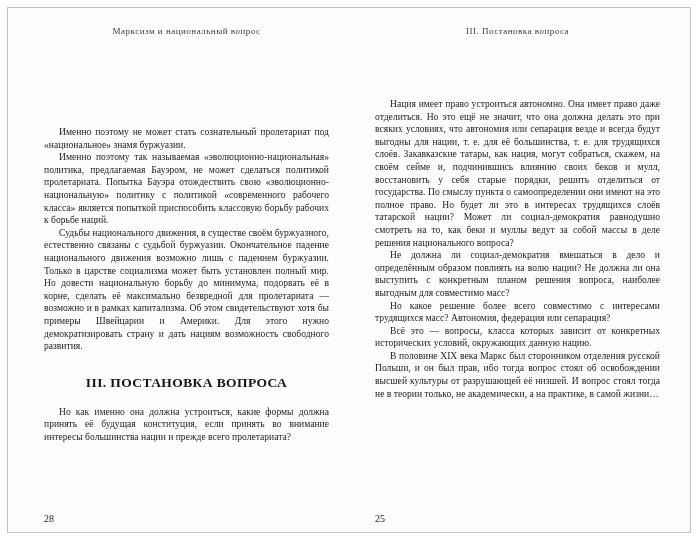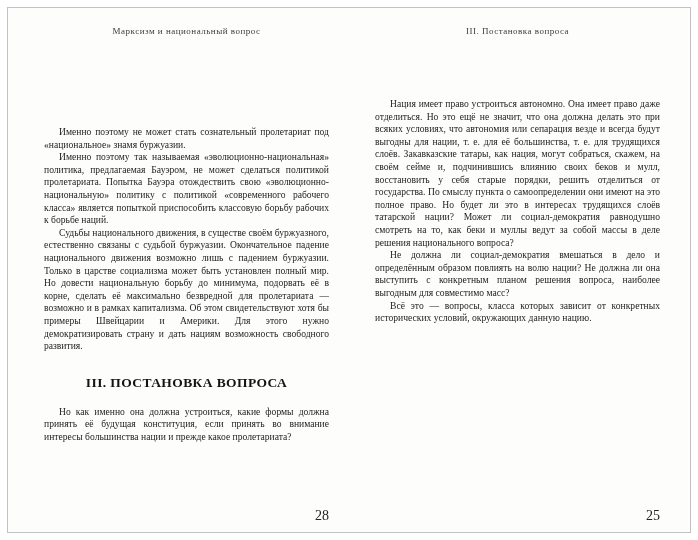--- a/index.html
+++ b/index.html
@@ -52,46 +52,48 @@
     text-indent: 0;
     font-size: 13.5px;
     font-weight: 700;
     letter-spacing: 0.4px;
     color: #141414;
     margin: 22px 0 15px 0;
     line-height: 16px;
   }
   .page-number {
     flex: 0 0 auto;
-    text-align: right;
-    font-size: 14px;
+    text-align: left;
+    font-size: 10px;
     color: #222222;
     padding-top: 6px;
   }
 </style>
 </head>
 <body>
 
 <div class="scan-frame">
 
   <section class="page left">
     <header class="running-head">Марксизм и национальный вопрос</header>
     <div class="page-body">
       <p class="para">Именно поэтому не может стать сознательный пролетариат под «национальное» знамя буржуазии.</p>
       <p class="para">Именно поэтому так называемая «эволюционно-национальная» политика, предлагаемая Бауэром, не может сделаться политикой пролетариата. Попытка Бауэра отождествить свою «эволюционно-национальную» политику с политикой «современного рабочего класса» является попыткой приспособить классовую борьбу рабочих к борьбе наций.</p>
       <p class="para">Судьбы национального движения, в существе своём буржуазного, естественно связаны с судьбой буржуазии. Окончательное падение национального движения возможно лишь с падением буржуазии. Только в царстве социализма может быть установлен полный мир. Но довести национальную борьбу до минимума, подорвать её в корне, сделать её максимально безвредной для пролетариата — возможно и в рамках капитализма. Об этом свидетельствуют хотя бы примеры Швейцарии и Америки. Для этого нужно демократизировать страну и дать нациям возможность свободного развития.</p>
       <h2 class="section-heading">III. ПОСТАНОВКА ВОПРОСА</h2>
-      <p class="para">Но как именно она должна устроиться, какие формы должна принять её будущая конституция, если принять во внимание интересы большинства нации и прежде какое пролетариата?</p>
+      <p class="para">Но как именно она должна устроиться, какие формы должна принять её будущая конституция, если принять во внимание интересы большинства нации и прежде всего пролетариата?</p>
     </div>
     <footer class="page-number">28</footer>
   </section>
 
   <section class="page right">
     <header class="running-head">III. Постановка вопроса</header>
     <div class="page-body">
       <p class="para">Нация имеет право устроиться автономно. Она имеет право даже отделиться. Но это ещё не значит, что она должна делать это при всяких условиях, что автономия или сепарация везде и всегда будут выгодны для нации, т. е. для её большинства, т. е. для трудящихся слоёв. Закавказские татары, как нация, могут собраться, скажем, на своём сейме и, подчинившись влиянию своих беков и мулл, восстановить у себя старые порядки, решить отделиться от государства. По смыслу пункта о самоопределении они имеют на это полное право. Но будет ли это в интересах трудящихся слоёв татарской нации? Может ли социал-демократия равнодушно смотреть на то, как беки и муллы ведут за собой массы в деле решения национального вопроса?</p>
       <p class="para">Не должна ли социал-демократия вмешаться в дело и определённым образом повлиять на волю нации? Не должна ли она выступить с конкретным планом решения вопроса, наиболее выгодным для совместимо масс?</p>
+      <p class="para">Но какое решение более всего совместимо с интересами трудящихся масс? Автономия, федерация или сепарация?</p>
       <p class="para">Всё это — вопросы, класса которых зависит от конкретных исторических условий, окружающих данную нацию.</p>
+      <p class="para">В половине XIX века Маркс был сторонником отделения русской Польши, и он был прав, ибо тогда вопрос стоял об освобождении высшей культуры от разрушающей её низшей. И вопрос стоял тогда не в теории только, не академически, а на практике, в самой жизни…</p>
     </div>
     <footer class="page-number">25</footer>
   </section>
 
 </div>
 
 </body></html>

